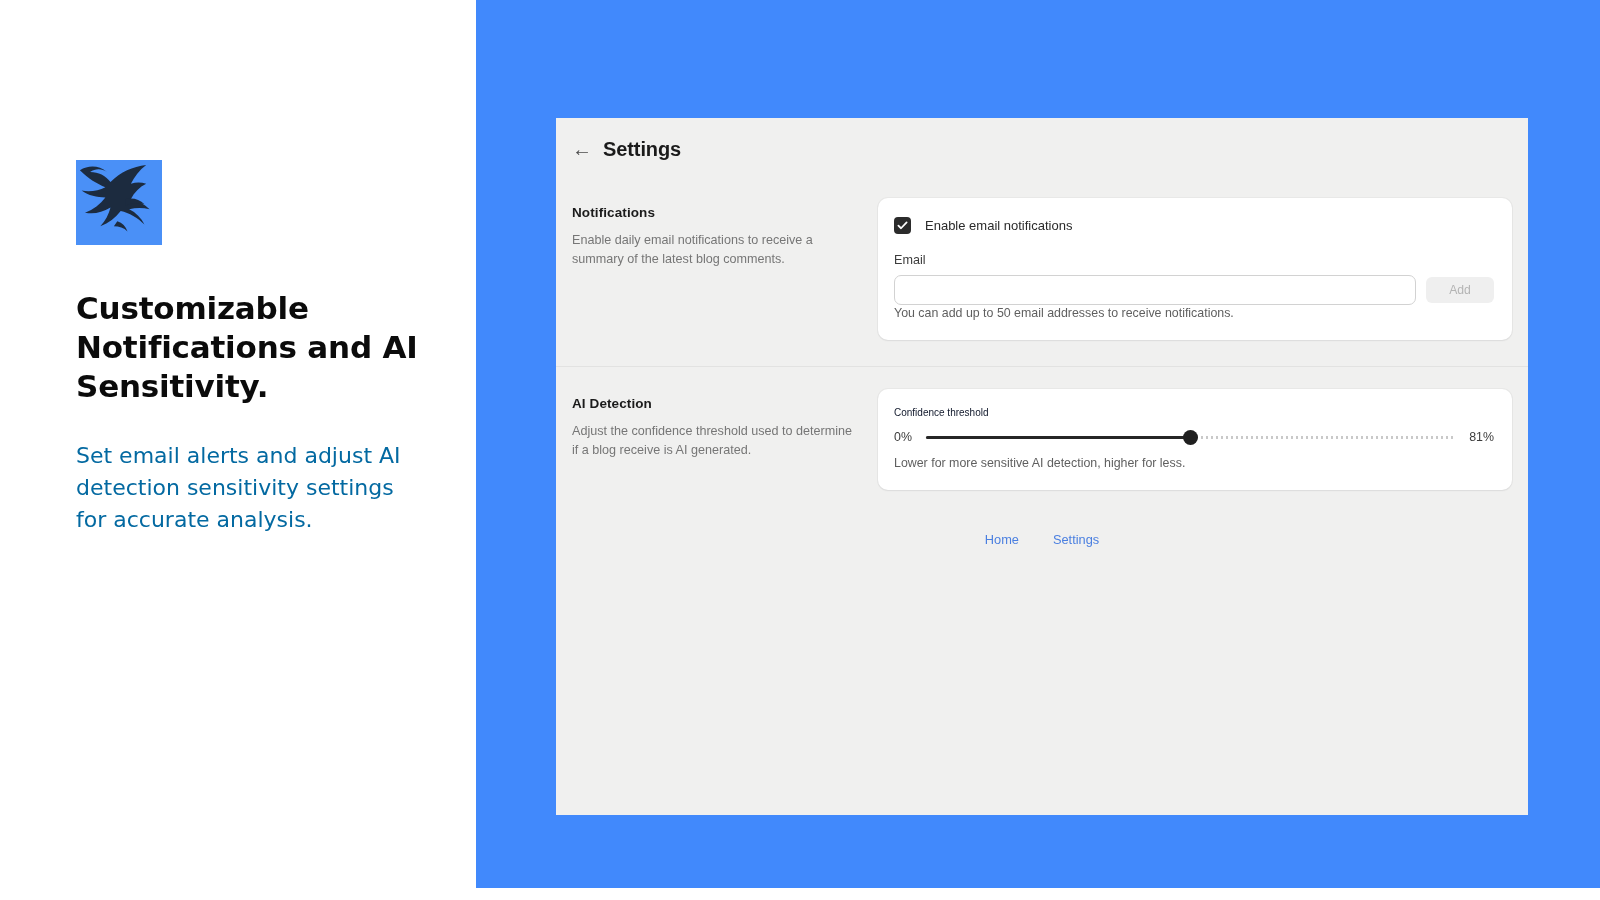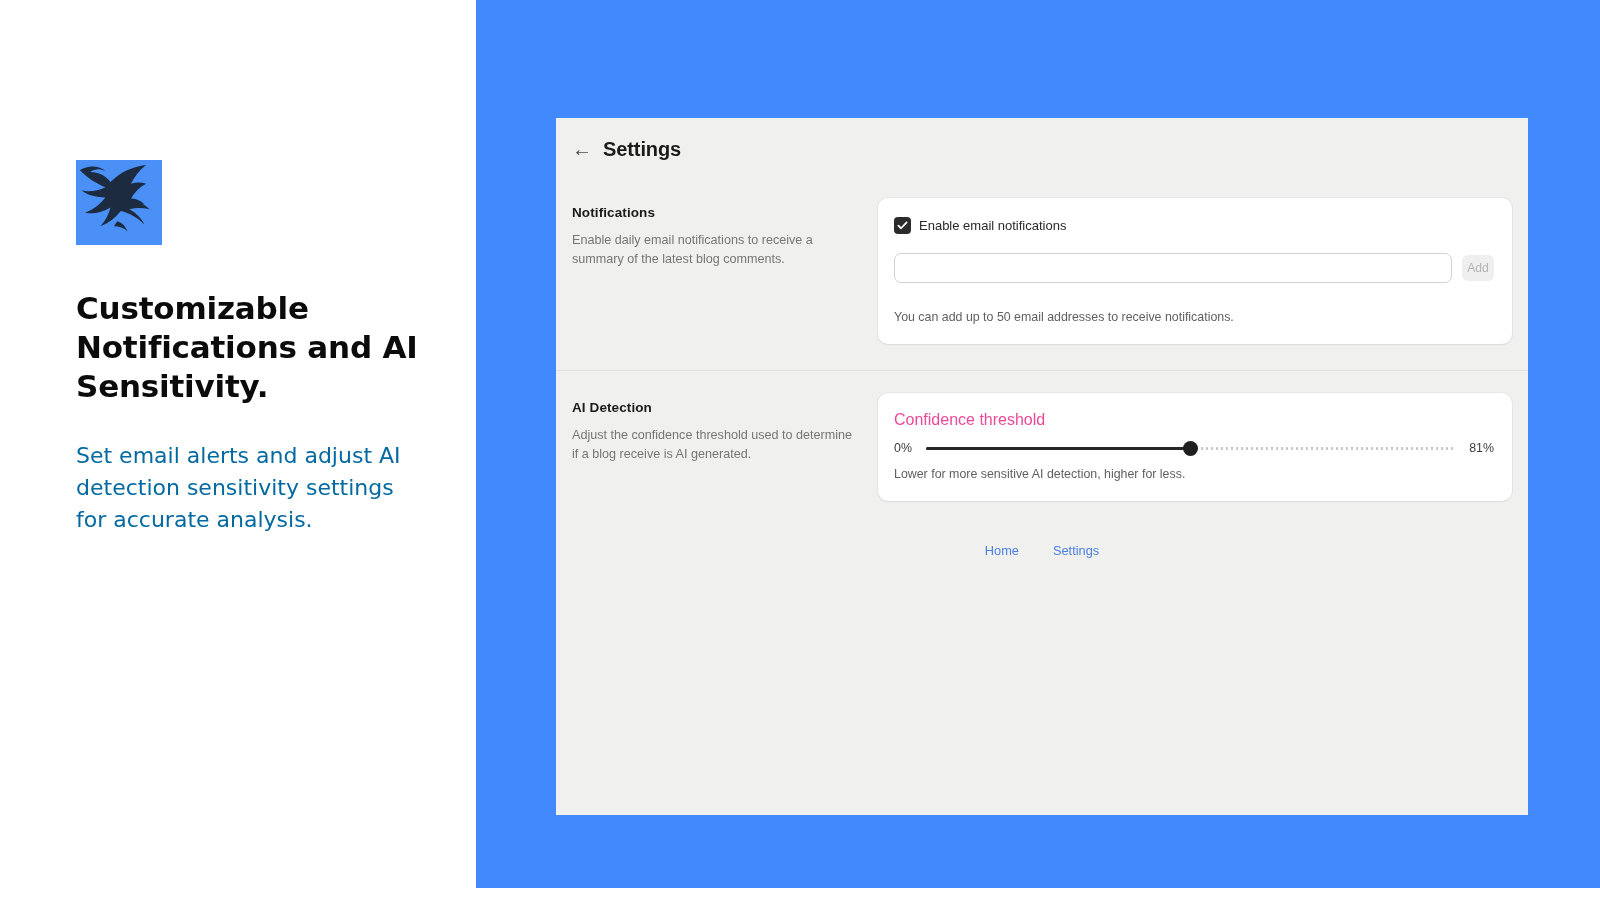--- a/index.html
+++ b/index.html
@@ -144,21 +144,21 @@
     border-radius: 10px;
     box-shadow: 0 1px 2px rgba(16,24,40,0.06), 0 0 0 1px rgba(16,24,40,0.035);
   }
   .card.notif { padding: 19px 18px 20px 16px; }
   .card.ai    { padding: 18px 18px 20px 16px; }
 
   
   .check-row {
     display: flex;
     align-items: center;
-    gap: 8px;
+    gap: 14px;
     margin-bottom: 19px;
   }
   .checkbox {
     width: 17px; height: 17px;
     border-radius: 4px;
     background: #2b2b2b;
     display: flex;
     align-items: center;
     justify-content: center;
     cursor: pointer;
@@ -187,41 +187,41 @@
     border-radius: 7px;
     border: 1px solid #d2d2d2;
     background: #ffffff;
     font-family: "Liberation Sans", sans-serif;
     font-size: 12.5px;
     color: #2a2a2a;
     padding: 0 10px;
     outline: none;
   }
   .add-btn {
-    width: 32px;
+    width: 68px;
     height: 26px;
     border: none;
     border-radius: 6px;
     background: #efefef;
     color: #b4b4b4;
     font-family: "Liberation Sans", sans-serif;
     font-size: 12.2px;
     cursor: default;
   }
 
   .helper-text {
-    margin-top: 27px;
+    margin-top: 1px;
     font-size: 12.4px;
     color: #5f5f5f;
   }
 
   
   .slider-title {
-    font-size: 16px;
-    color: #ec4899;
+    font-size: 10px;
+    color: #0f172a;
     margin-bottom: 12px;
   }
   .slider-row {
     display: flex;
     align-items: center;
     gap: 14px;
   }
   .slider-min, .slider-max {
     font-size: 12.4px;
     color: #3c3c3c;
@@ -329,20 +329,21 @@
 
           <div class="check-row">
             <span class="checkbox">
               <svg viewBox="0 0 12 12" xmlns="http://www.w3.org/2000/svg" aria-hidden="true">
                 <path d="M1.5 6.2 L4.4 9 L10.5 2.6" fill="none" stroke="#ffffff" stroke-width="1.9" stroke-linecap="round" stroke-linejoin="round"></path>
               </svg>
             </span>
             <span class="check-label">Enable email notifications</span>
           </div>
 
+          <div class="field-label">Email</div>
 
           <div class="input-row">
             <input class="email-input" type="text" value="" style="">
             <button class="add-btn">Add</button>
           </div>
 
           <div class="helper-text">You can add up to 50 email addresses to receive notifications.</div>
         </div>
       </div>
 

